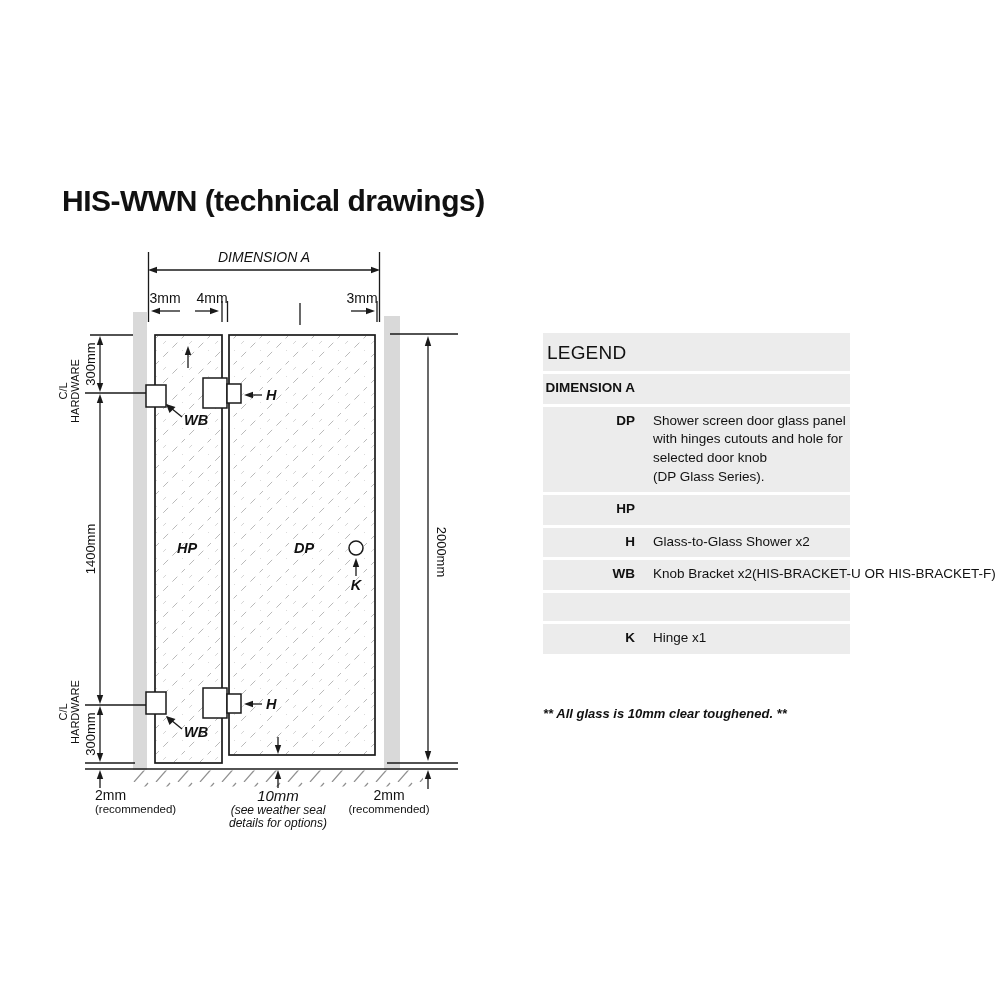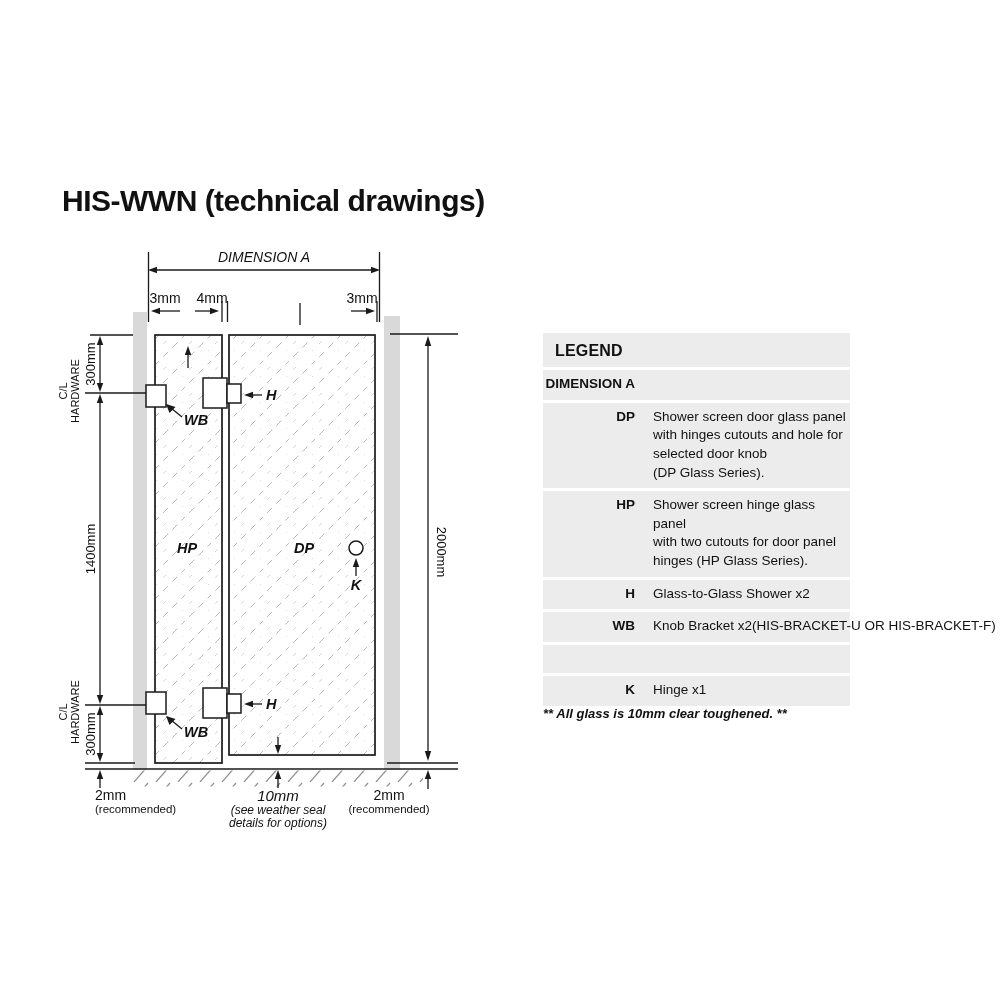--- a/index.html
+++ b/index.html
@@ -1,21 +1,21 @@
 <!DOCTYPE html>
 <html><head>
 <meta charset="utf-8">
 <style>
   html,body{margin:0;padding:0;background:#fff;}
   body{width:1000px;height:1000px;position:relative;font-family:"Liberation Sans",sans-serif;color:#111;}
   .page-title{position:absolute;left:62px;top:184px;font-size:30px;font-weight:bold;letter-spacing:-0.5px;white-space:nowrap;}
   .drawing-svg{position:absolute;left:0;top:0;}
   
   .legend{position:absolute;left:543px;top:333px;width:307px;background:#ececec;font-size:13.5px;}
-  .legend-heading{font-size:16px;font-weight:bold;padding:9px 0 7px 12px;letter-spacing:0.2px;}
+  .legend-heading{font-size:19px;font-weight:normal;padding:9px 0 7px 4px;letter-spacing:0.2px;}
   .legend-row{display:flex;align-items:flex-start;border-top:3px solid #fff;padding:5px 0 6px 0;}
   .legend-term{width:92px;flex-shrink:0;text-align:right;font-weight:bold;line-height:1.38;}
   .legend-desc{margin-left:18px;width:210px;white-space:pre-line;line-height:1.38;}
   .legend-row.nowrap .legend-desc{white-space:nowrap;overflow:visible;}
   .legend-row.empty{height:17px;}
   .legend-foot{position:absolute;left:543px;top:706px;width:307px;text-align:left;font-size:13px;font-style:italic;font-weight:600;}
   
   .ln{stroke:#1a1a1a;stroke-width:1.3;fill:none;}
   .ln2{stroke:#1a1a1a;stroke-width:1.7;fill:none;}
   .ah{fill:#1a1a1a;stroke:none;}
@@ -213,23 +213,20 @@
   </div>
   <div class="legend-row">
     <div class="legend-term">DP</div>
     <div class="legend-desc">Shower screen door glass panel
 with hinges cutouts and hole for
 selected door knob
 (DP Glass Series).</div>
   </div>
   <div class="legend-row">
     <div class="legend-term">HP</div>
-    <div class="legend-desc">Shower screen hinge glass panel
-with two cutouts for door panel
-hinges (HP Glass Series).</div>
   </div>
   <div class="legend-row">
     <div class="legend-term">H</div>
     <div class="legend-desc">Glass-to-Glass Shower x2</div>
   </div>
   <div class="legend-row nowrap">
     <div class="legend-term">WB</div>
     <div class="legend-desc">Knob Bracket x2(HIS-BRACKET-U OR HIS-BRACKET-F)</div>
   </div>
   <div class="legend-row empty">

